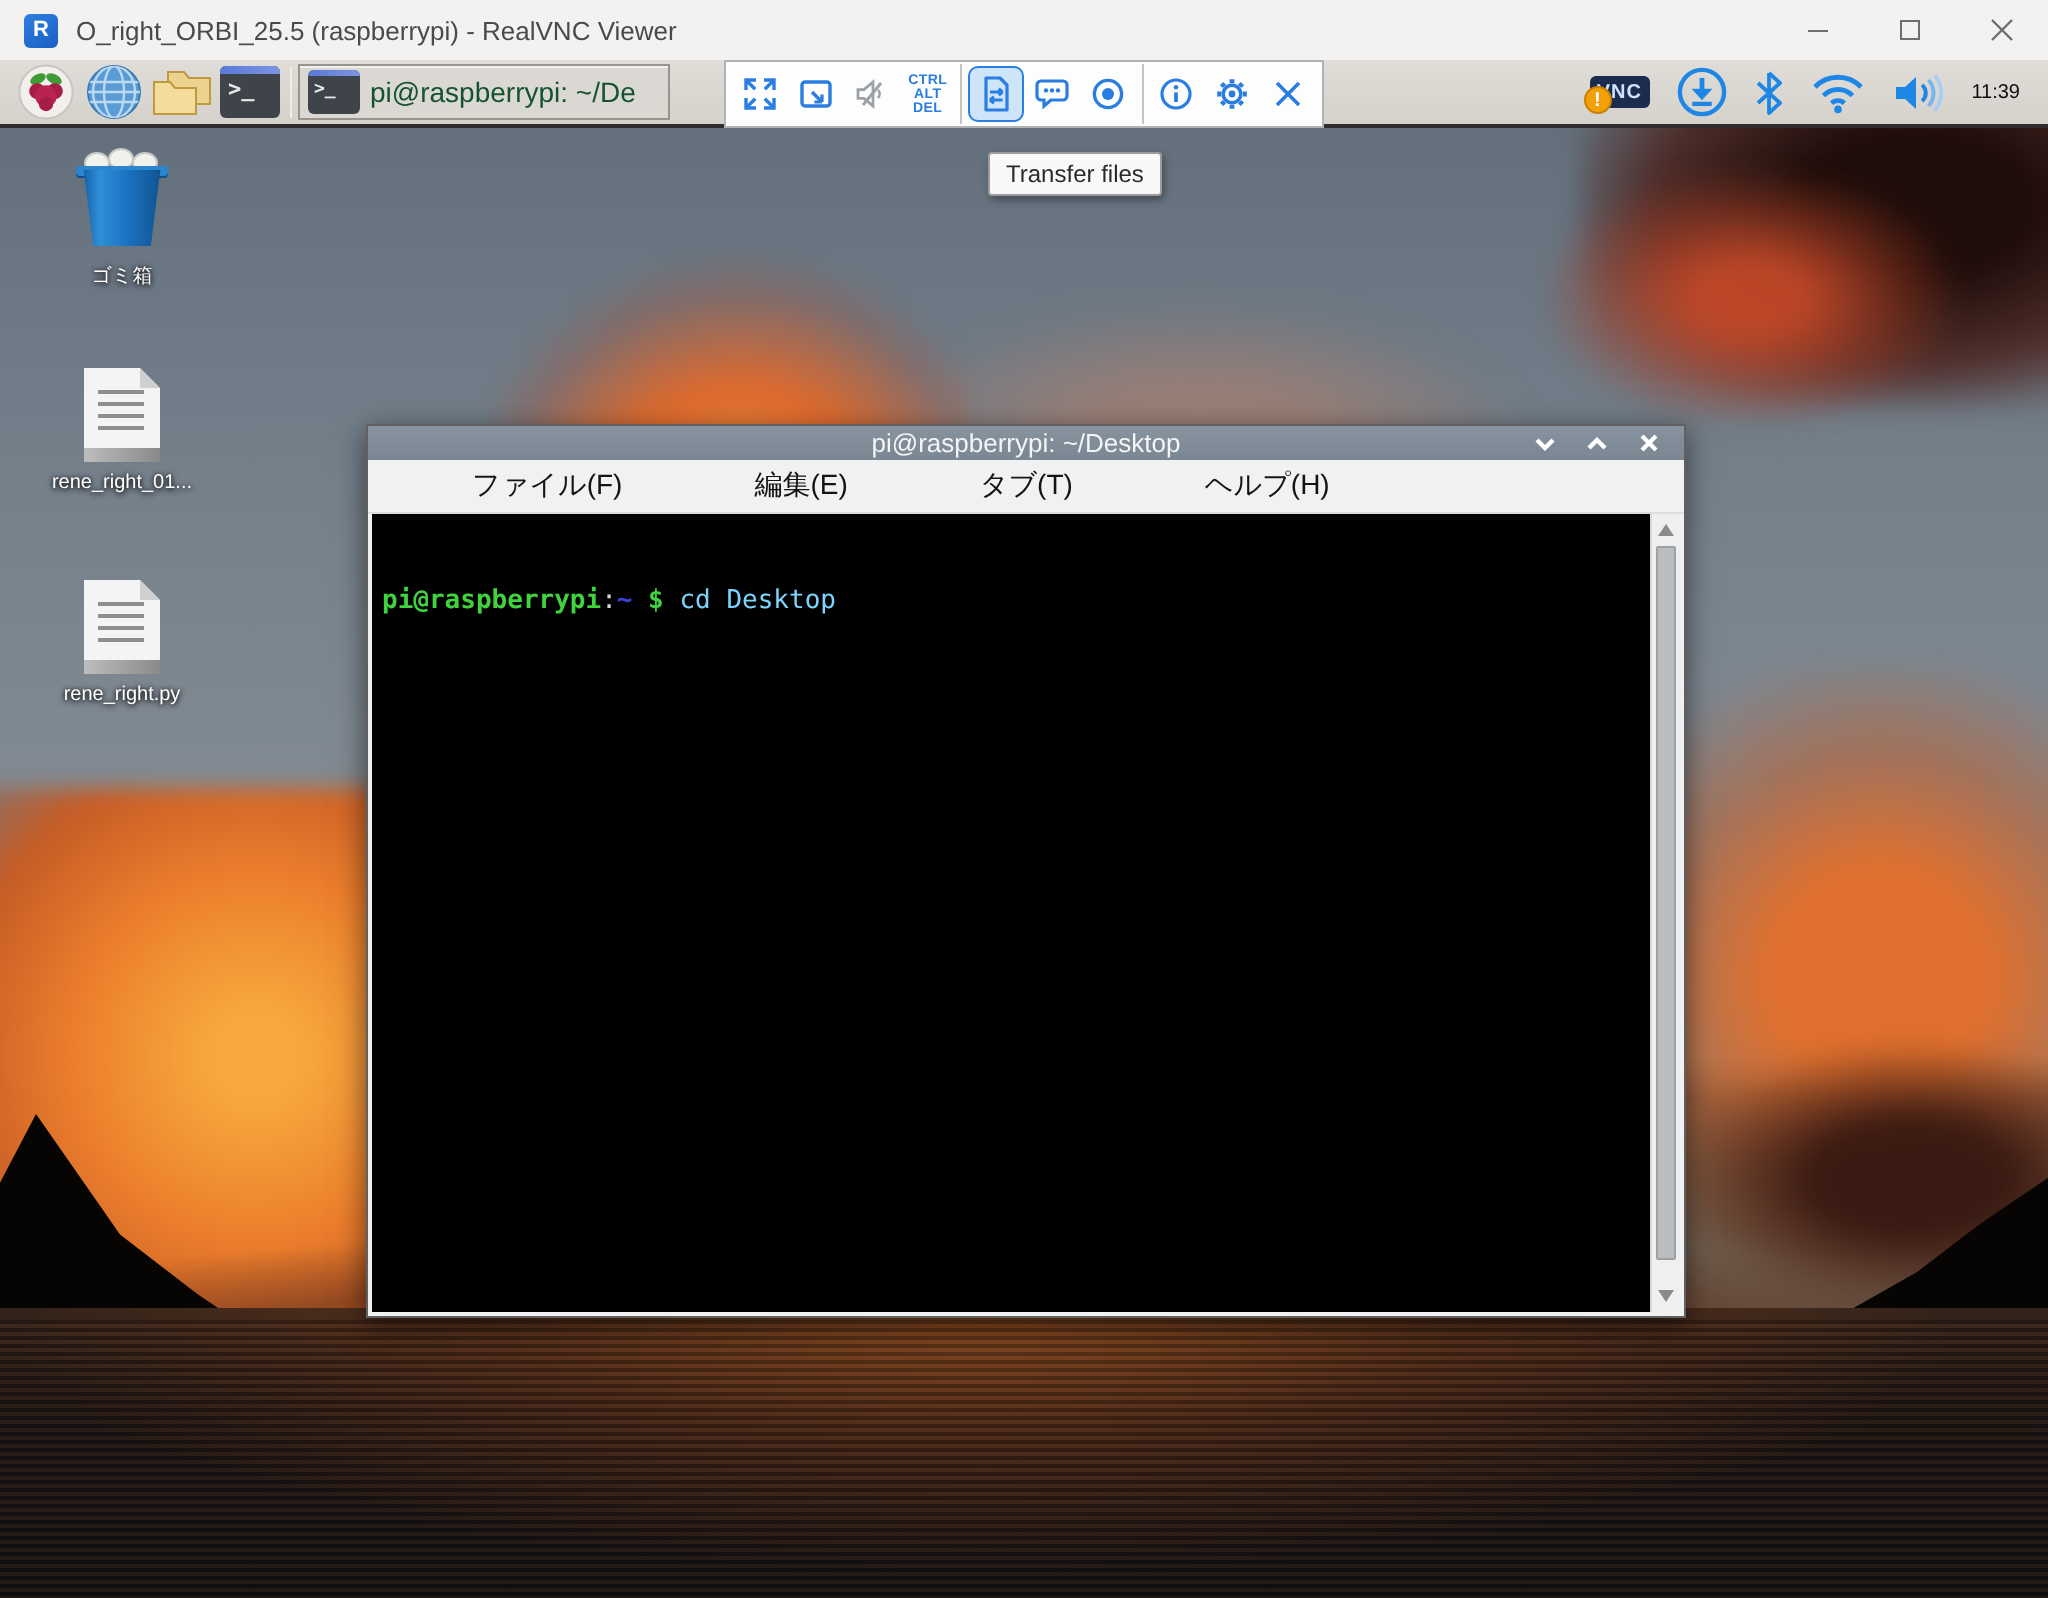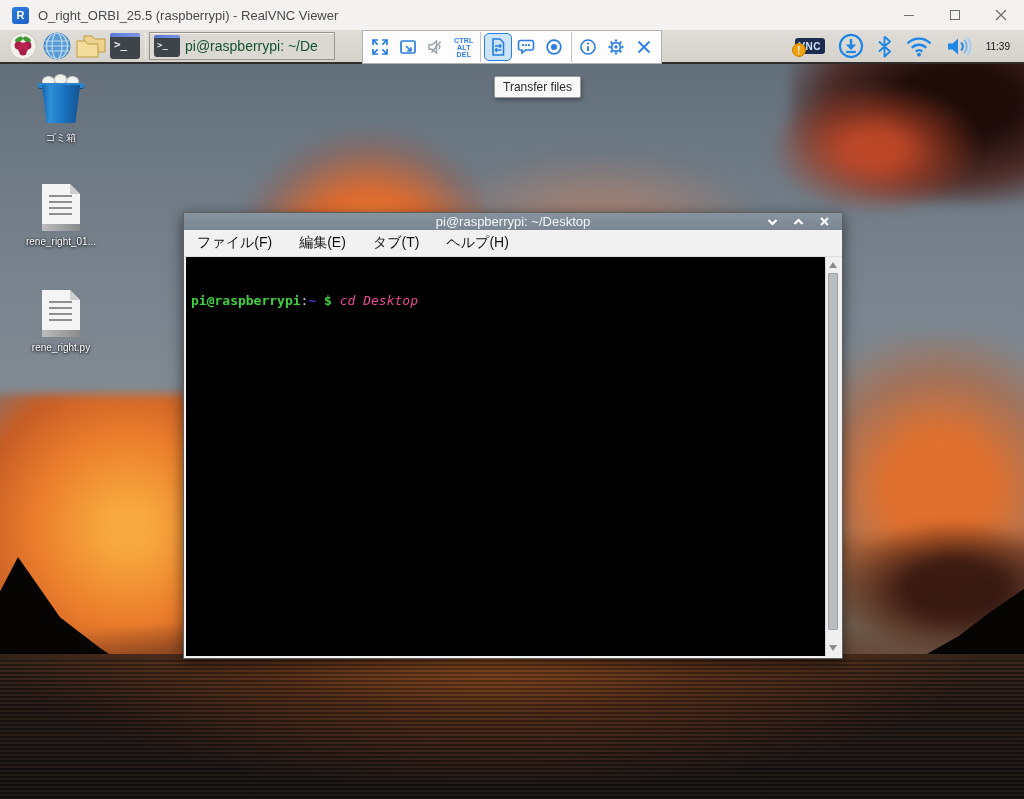--- a/index.html
+++ b/index.html
@@ -74,28 +74,28 @@
   .doc-lines { position:absolute; left:7px; right:8px; top:11px; height:22px; background:repeating-linear-gradient(180deg,#8f8f8f 0 2px, rgba(0,0,0,0) 2px 6px); }
   .doc-band { position:absolute; left:0; right:0; bottom:0; height:7px; background:linear-gradient(90deg,#bdbdbd,#8a8a8a); }
 
   
   .terminal-window { position:absolute; left:183px; top:148px; width:660px; height:447px; background:#f1f1f1; border:1px solid #606060; box-shadow:0 4px 14px rgba(0,0,0,0.55); display:flex; flex-direction:column; }
   .term-titlebar { height:17px; background:linear-gradient(180deg,#87939e,#7a8793); position:relative; display:flex; align-items:center; flex:0 0 auto; }
   .term-title { position:absolute; left:0; right:0; text-align:center; color:#f3f5f7; font-size:13px; }
   .term-btns { position:absolute; right:9px; display:flex; gap:9px; }
   .term-btn { width:17px; height:17px; display:flex; align-items:center; justify-content:center; }
   .term-menubar { height:27px; background:#f1f1f1; border-bottom:1px solid #ddd; display:flex; align-items:center; padding-left:13px; gap:27px; flex:0 0 auto; }
-  .menu-item { font-size:14px; color:#141414; }
+  .menu-item { font-size:14px; color:#141414;margin-left:39px; }
   .term-body { flex:1; display:flex; padding:0 2px 2px 2px; background:#f1f1f1; min-height:0; }
   .term-screen { flex:1; background:#000; font-family:"DejaVu Sans Mono",monospace; font-size:13px; line-height:16px; padding:4px 5px; white-space:pre; overflow:hidden; }
   .t-user { color:#3fd33f; font-weight:bold; }
   .t-sep { color:#d6d6d6; }
   .t-path { color:#3d42de; font-weight:bold; }
   .t-prompt { color:#3fd33f; font-weight:bold; }
-  .t-cmd { color:#ec4899;font-style:italic; }
+  .t-cmd { color:#7dd3fc; }
   .t-cursor { display:inline-block; width:9px; height:15px; background:#aeb2b4; vertical-align:-2px; }
   .term-scrollbar { width:15px; background:#efefef; border-left:1px solid #d6d6d6; position:relative; flex:0 0 auto; }
   .sb-arrow { position:absolute; left:0; width:100%; height:14px; display:flex; align-items:center; justify-content:center; }
   .sb-up { top:1px; } .sb-down { bottom:1px; }
   .tri-up { width:0; height:0; border-left:4px solid transparent; border-right:4px solid transparent; border-bottom:6px solid #8a8a8a; }
   .tri-down { width:0; height:0; border-left:4px solid transparent; border-right:4px solid transparent; border-top:6px solid #8a8a8a; }
   .sb-thumb { position:absolute; left:2px; right:2px; top:16px; bottom:26px; background:#b9bdbf; border:1px solid #9da1a3; border-radius:1px; }
 
   svg { display:block; }
 </style>

